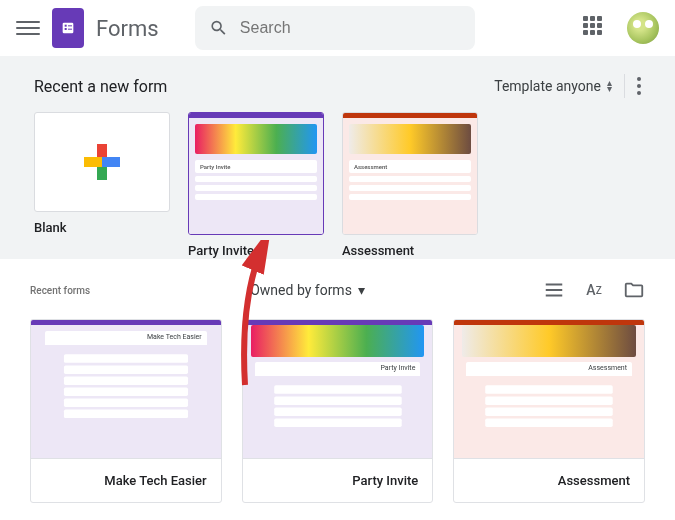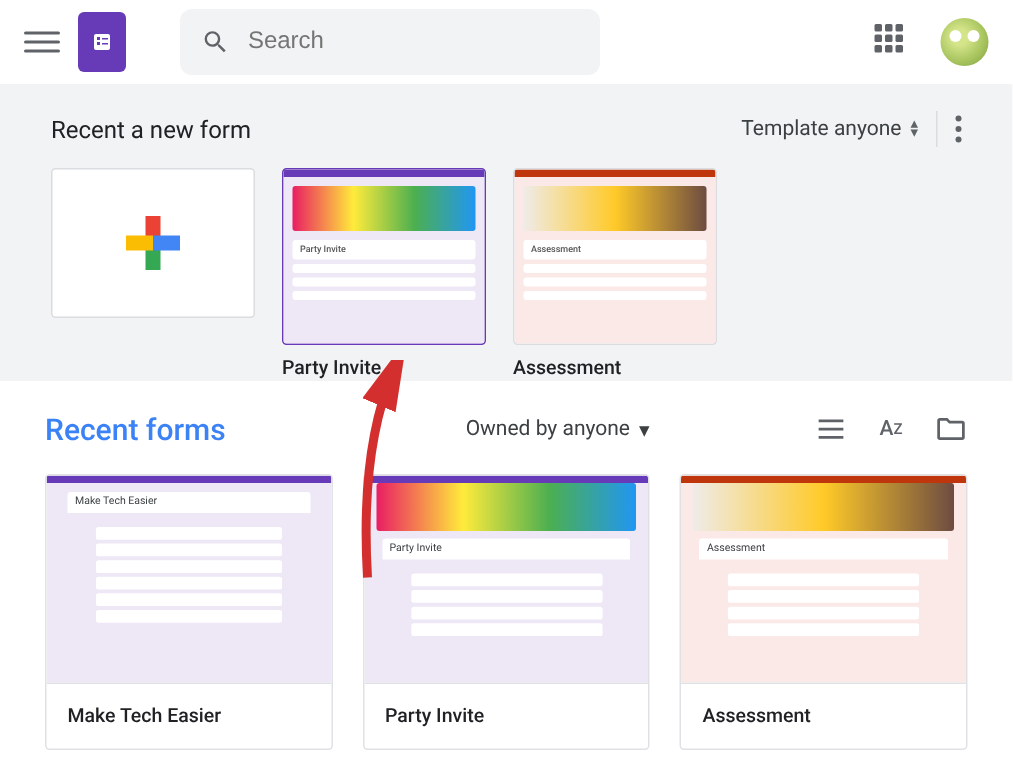--- a/index.html
+++ b/index.html
@@ -50,27 +50,27 @@
     .form-body.peach { background: #fbe9e7; }
     .hdr-img { height: 30px; background: linear-gradient(90deg,#e91e63,#ffeb3b,#4caf50,#2196f3); border-radius: 2px; margin-bottom: 3px; }
     .hdr-img.coffee { background: linear-gradient(90deg,#efebe9,#ffca28,#6d4c41); }
     .white-block { background: #fff; border-radius: 2px; padding: 3px 5px; font-size: 5px; color: #555; }
     .white-block.title { font-size: 6px; font-weight: 500; }
     .white-block.sm { height: 6px; }
     .tshirt-body { background: #ede7f6; padding: 6px; flex:1; display:flex; flex-direction:column; gap:3px; }
     
     .recent-section { padding: 20px 30px; }
     .recent-header { display: flex; align-items: center; margin-bottom: 18px; }
-    .recent-title { font-size: 20px; color: #3b82f6; font-weight: 500; }
+    .recent-title { font-size: 10px; color: #737373; font-weight: 500; }
     .owned-filter { margin-left: 160px; font-size: 14px; color: #3c4043; display: flex; align-items: center; gap: 6px; cursor: pointer; }
     .toolbar-icons { margin-left: auto; display: flex; gap: 18px; }
     .icon-btn { width: 22px; height: 22px; cursor: pointer; color: #5f6368; display:flex; align-items:center; justify-content:center; }
     
     .recent-row { display: flex; gap: 20px; }
-    .recent-card { width: 196px; border: 1px solid #dfe1e5; border-radius: 3px; overflow: hidden; cursor: pointer; }
+    .recent-card { width: 196px; border: 1px solid #dfe1e5; border-radius: 3px; overflow: hidden; cursor: pointer; text-align: right; }
     .recent-thumb { height: 138px; background: #f8f9fa; overflow: hidden; }
     .recent-caption { padding: 14px 14px; font-size: 13px; color: #202124; font-weight: 500; border-top: 1px solid #dfe1e5; }
     
     .arrow-overlay { position: absolute; left: 230px; top: 240px; pointer-events: none; z-index: 10; }
     .arrow-overlay svg { width: 60px; height: 150px; }
     
     .mini-form { transform: scale(0.85); transform-origin: top center; padding: 8px; }
     .mini-form .row { background:#fff; height:10px; margin:3px 0; border-radius:2px; font-size:6px; padding:1px 4px; color:#666; }
     .mini-title { background:#fff; height:14px; font-size:7px; padding:2px 5px; border-radius:2px 2px 0 0; }
   </style>
@@ -85,20 +85,21 @@
     </div>
   <div class="logo-box">
     <svg viewBox="0 0 24 24">
         <rect x="4" y="4" width="16" height="16" rx="2" fill="#fff"></rect>
         <rect x="7" y="7" width="3" height="3" fill="#673ab7"></rect>
         <rect x="12" y="8" width="6" height="1.5" fill="#673ab7"></rect>
         <rect x="7" y="12" width="3" height="3" fill="#673ab7"></rect>
         <rect x="12" y="13" width="6" height="1.5" fill="#673ab7"></rect>
       </svg>
   </div>
+  <div class="app-title">Forms</div>
   <div class="search-box">
     <svg viewBox="0 0 24 24">
         <path d="M15.5 14h-.79l-.28-.27A6.471 6.471 0 0016 9.5 6.5 6.5 0 109.5 16c1.61 0 3.09-.59 4.23-1.57l.27.28v.79l5 4.99L20.49 19l-4.99-5zm-6 0C7.01 14 5 11.99 5 9.5S7.01 5 9.5 5 14 7.01 14 9.5 11.99 14 9.5 14z"></path>
       </svg>
     <input class="search-input" placeholder="Search" style="">
   </div>
   <div class="spacer"></div>
   <div class="apps-grid">
       <span></span>
       <span></span>
@@ -131,20 +132,21 @@
       </div>
   </div>
   <div class="template-row">
     <div class="template-card">
       <div class="thumb">
         <div class="plus-icon">
             <div class="v"></div>
             <div class="h"></div>
           </div>
       </div>
+      <div class="template-label">Blank</div>
     </div>
     <div class="template-card">
       <div class="thumb selected form-thumb">
         <div class="purple-bar"></div>
         <div class="form-body">
           <div class="hdr-img"></div>
           <div class="white-block title">Party Invite</div>
           <div class="white-block sm"></div>
           <div class="white-block sm"></div>
           <div class="white-block sm"></div>
@@ -165,21 +167,21 @@
       </div>
       <div class="template-label">Assessment</div>
     </div>
   </div>
 </div>
 
 <div class="recent-section">
   <div class="recent-header">
     <div class="recent-title">Recent forms</div>
     <div class="owned-filter">
-      <span>Owned by anyone</span>
+      <span>Owned by forms</span>
       <span>▾</span>
     </div>
     <div class="toolbar-icons">
       <div class="icon-btn">
         <svg viewBox="0 0 24 24" width="22" height="22" fill="#5f6368">
             <path d="M3 5h18v2H3zm0 6h18v2H3zm0 6h18v2H3z"></path>
           </svg>
       </div>
       <div class="icon-btn" style="font-size:14px;font-weight:500;color:#5f6368">A<span style="font-size:10px">Z</span></div>
       <div class="icon-btn">

